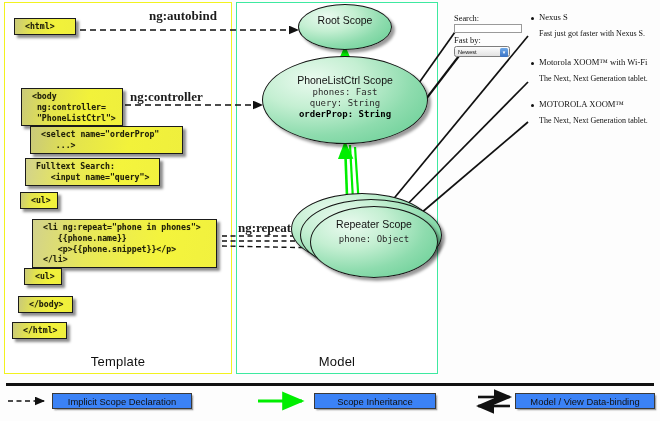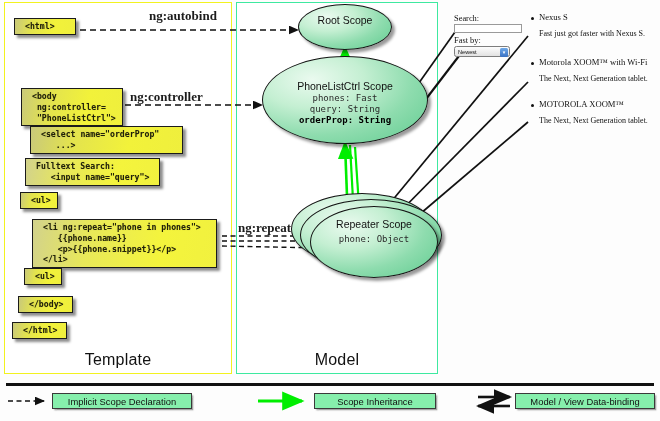--- a/index.html
+++ b/index.html
@@ -10,21 +10,21 @@
   }
   .stage{position:absolute;left:0;top:0;width:660px;height:421px;}
 
   
   .panel{position:absolute;background:#ffffff;box-sizing:border-box;}
   #panel-template{left:4px;  top:2px; width:228px; height:372px; border:1.5px solid #f2f21f;}
   #panel-model{   left:236px;top:2px; width:202px; height:372px; border:1.5px solid #3ee9a0;}
   #panel-view{    left:443px;top:2px; width:213px; height:372px; border:1.5px solid #6f4fdb;}
   .panel-label{
     position:absolute;bottom:4px;left:0;width:100%;text-align:center;
-    font-size:16px;color:#111;letter-spacing:.2px;
+    font-size:13px;color:#111;letter-spacing:.2px;
   }
 
   
   .codebox{
     position:absolute;
     box-sizing:border-box;
     border:1.6px solid #1b1b1b;
     background:linear-gradient(100deg,#c9c97a 0%,#e3e34e 28%,#f2f23a 65%,#efef3d 100%);
     color:#20200a;
     font-family:"DejaVu Sans Mono","Liberation Mono",monospace;
@@ -92,21 +92,21 @@
   .conn-label{
     position:absolute;
     font-family:Liberation Serif, serif;
     font-size:13px;font-weight:bold;color:#1c1c1c;white-space:nowrap;
   }
 
   
   #legend-rule{position:absolute;left:6px;top:383px;width:648px;height:2.5px;background:#111;}
   .legend-box{
     position:absolute;box-sizing:border-box;
-    border:1.4px solid #3a3a3a;background:#86efac;
+    border:1.4px solid #3a3a3a;background:#3b82f6;
     font-family:"Liberation Sans",sans-serif;font-size:9.4px;color:#111;
     line-height:15px;text-align:center;height:16px;
     box-shadow:1.5px 1.5px 1.5px rgba(0,0,0,.35);
   }
 
   svg.overlay{position:absolute;left:0;top:0;width:660px;height:421px;pointer-events:none;}
 </style>
 </head>
 <body>
 
@@ -181,21 +181,21 @@
   <div class="codebox" style="left:18px;top:296px;width:55px;">&lt;/body&gt;</div>
 
   <div class="codebox" style="left:12px;top:322px;width:55px;">&lt;/html&gt;</div>
 
   <div class="scope" id="scope-root" style="left:298px;top:4px;width:94px;height:46px;">
     <div class="title" style="margin-top:9px;">Root
 Scope</div>
   </div>
 
   <div class="scope" id="scope-phonelistctrl" style="left:262px;top:56px;width:166px;height:88px;">
-    <div class="title" style="margin-top:23px;">PhoneListCtrl
+    <div class="title" style="margin-top:17px;">PhoneListCtrl
 Scope</div>
     <div class="props">phones: Fast</div>
     <div class="props" style="margin-top:0;">query: String</div>
     <div class="props" style="margin-top:0;font-weight:bold;color:#000;">orderProp: String</div>
   </div>
 
   <div class="scope" style="left:291px;top:193px;width:142px;height:72px;"></div>
   <div class="scope" style="left:300px;top:199px;width:142px;height:72px;"></div>
   <div class="scope" id="scope-repeater" style="left:310px;top:206px;width:142px;height:72px;max-width:128px;">
     <div class="title" style="margin-top:11px;">Repeater

